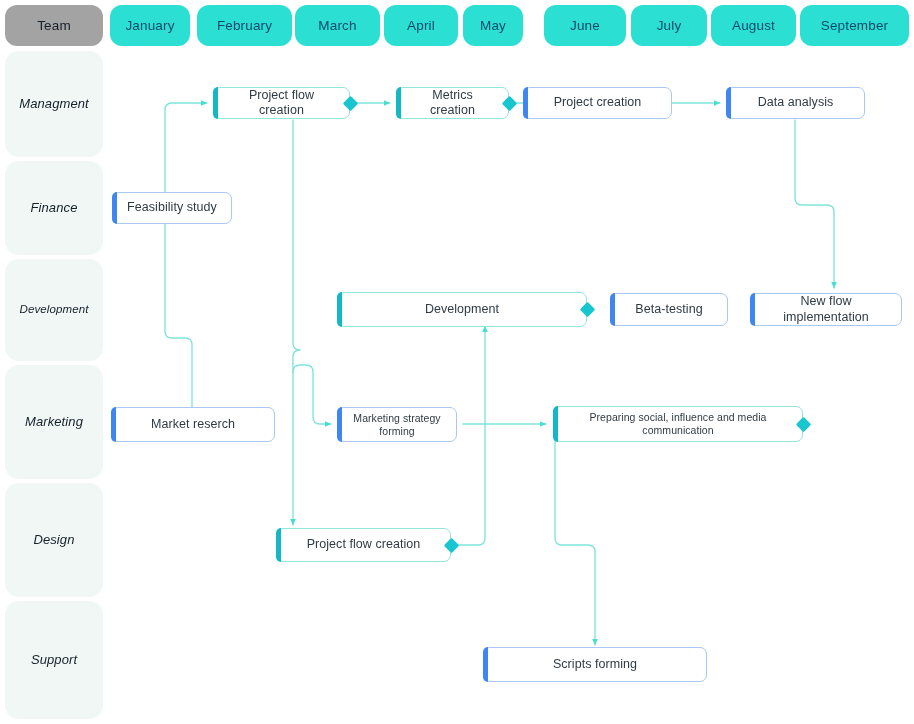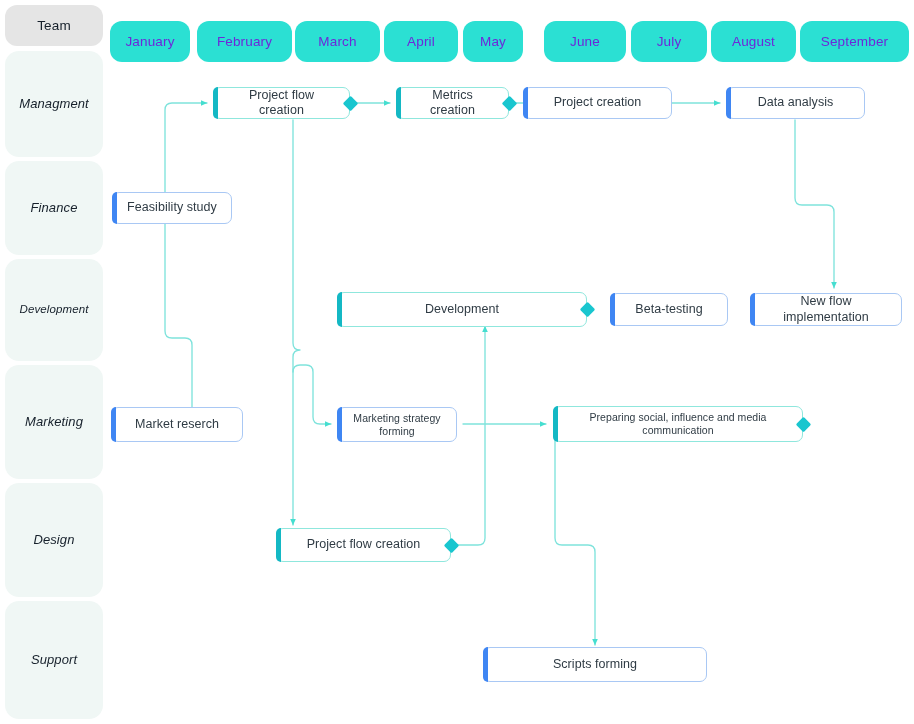--- a/index.html
+++ b/index.html
@@ -36,27 +36,26 @@
     display: flex;
     align-items: center;
     justify-content: center;
     font-size: 13.5px;
     letter-spacing: 0.15px;
     color: #16202b;
     box-sizing: border-box;
     white-space: nowrap;
   }
   .hcell.team {
-    background: #e5e5e5;
+    background: #a3a3a3;
     color: #16202b;
   }
   .hcell.month {
     background: #2be0d3;
-    color: #6d28d9;
-    margin-top: 16px;
+    color: #0c4a6e;
   }
 
   
   .rowpill {
     position: absolute;
     left: 5px;
     width: 98px;
     background: #f0f7f5;
     border-radius: 14px;
     display: flex;
@@ -260,21 +259,21 @@
   </div>
 
   <div class="task v-blue" style="left:610px;top:293px;width:118px;height:33px;">
     <span class="tlabel">Beta-testing</span>
   </div>
 
   <div class="task v-blue" style="left:750px;top:293px;width:152px;height:33px;">
     <span class="tlabel">New flow implementation</span>
   </div>
 
-  <div class="task v-blue" style="left:111px;top:407px;width:132px;height:35px;">
+  <div class="task v-blue" style="left:111px;top:407px;width:164px;height:35px;">
     <span class="tlabel">Market reserch</span>
   </div>
 
   <div class="task small v-blue" style="left:337px;top:407px;width:120px;height:35px;">
     <span class="tlabel">Marketing strategy forming</span>
   </div>
 
   <div class="task small v-teal" style="left:553px;top:406px;width:250px;height:36px;">
     <span class="tlabel">Preparing social, influence and media communication</span>
     <i class="diamond" style="right:-5.5px;top:12.5px;"></i>

